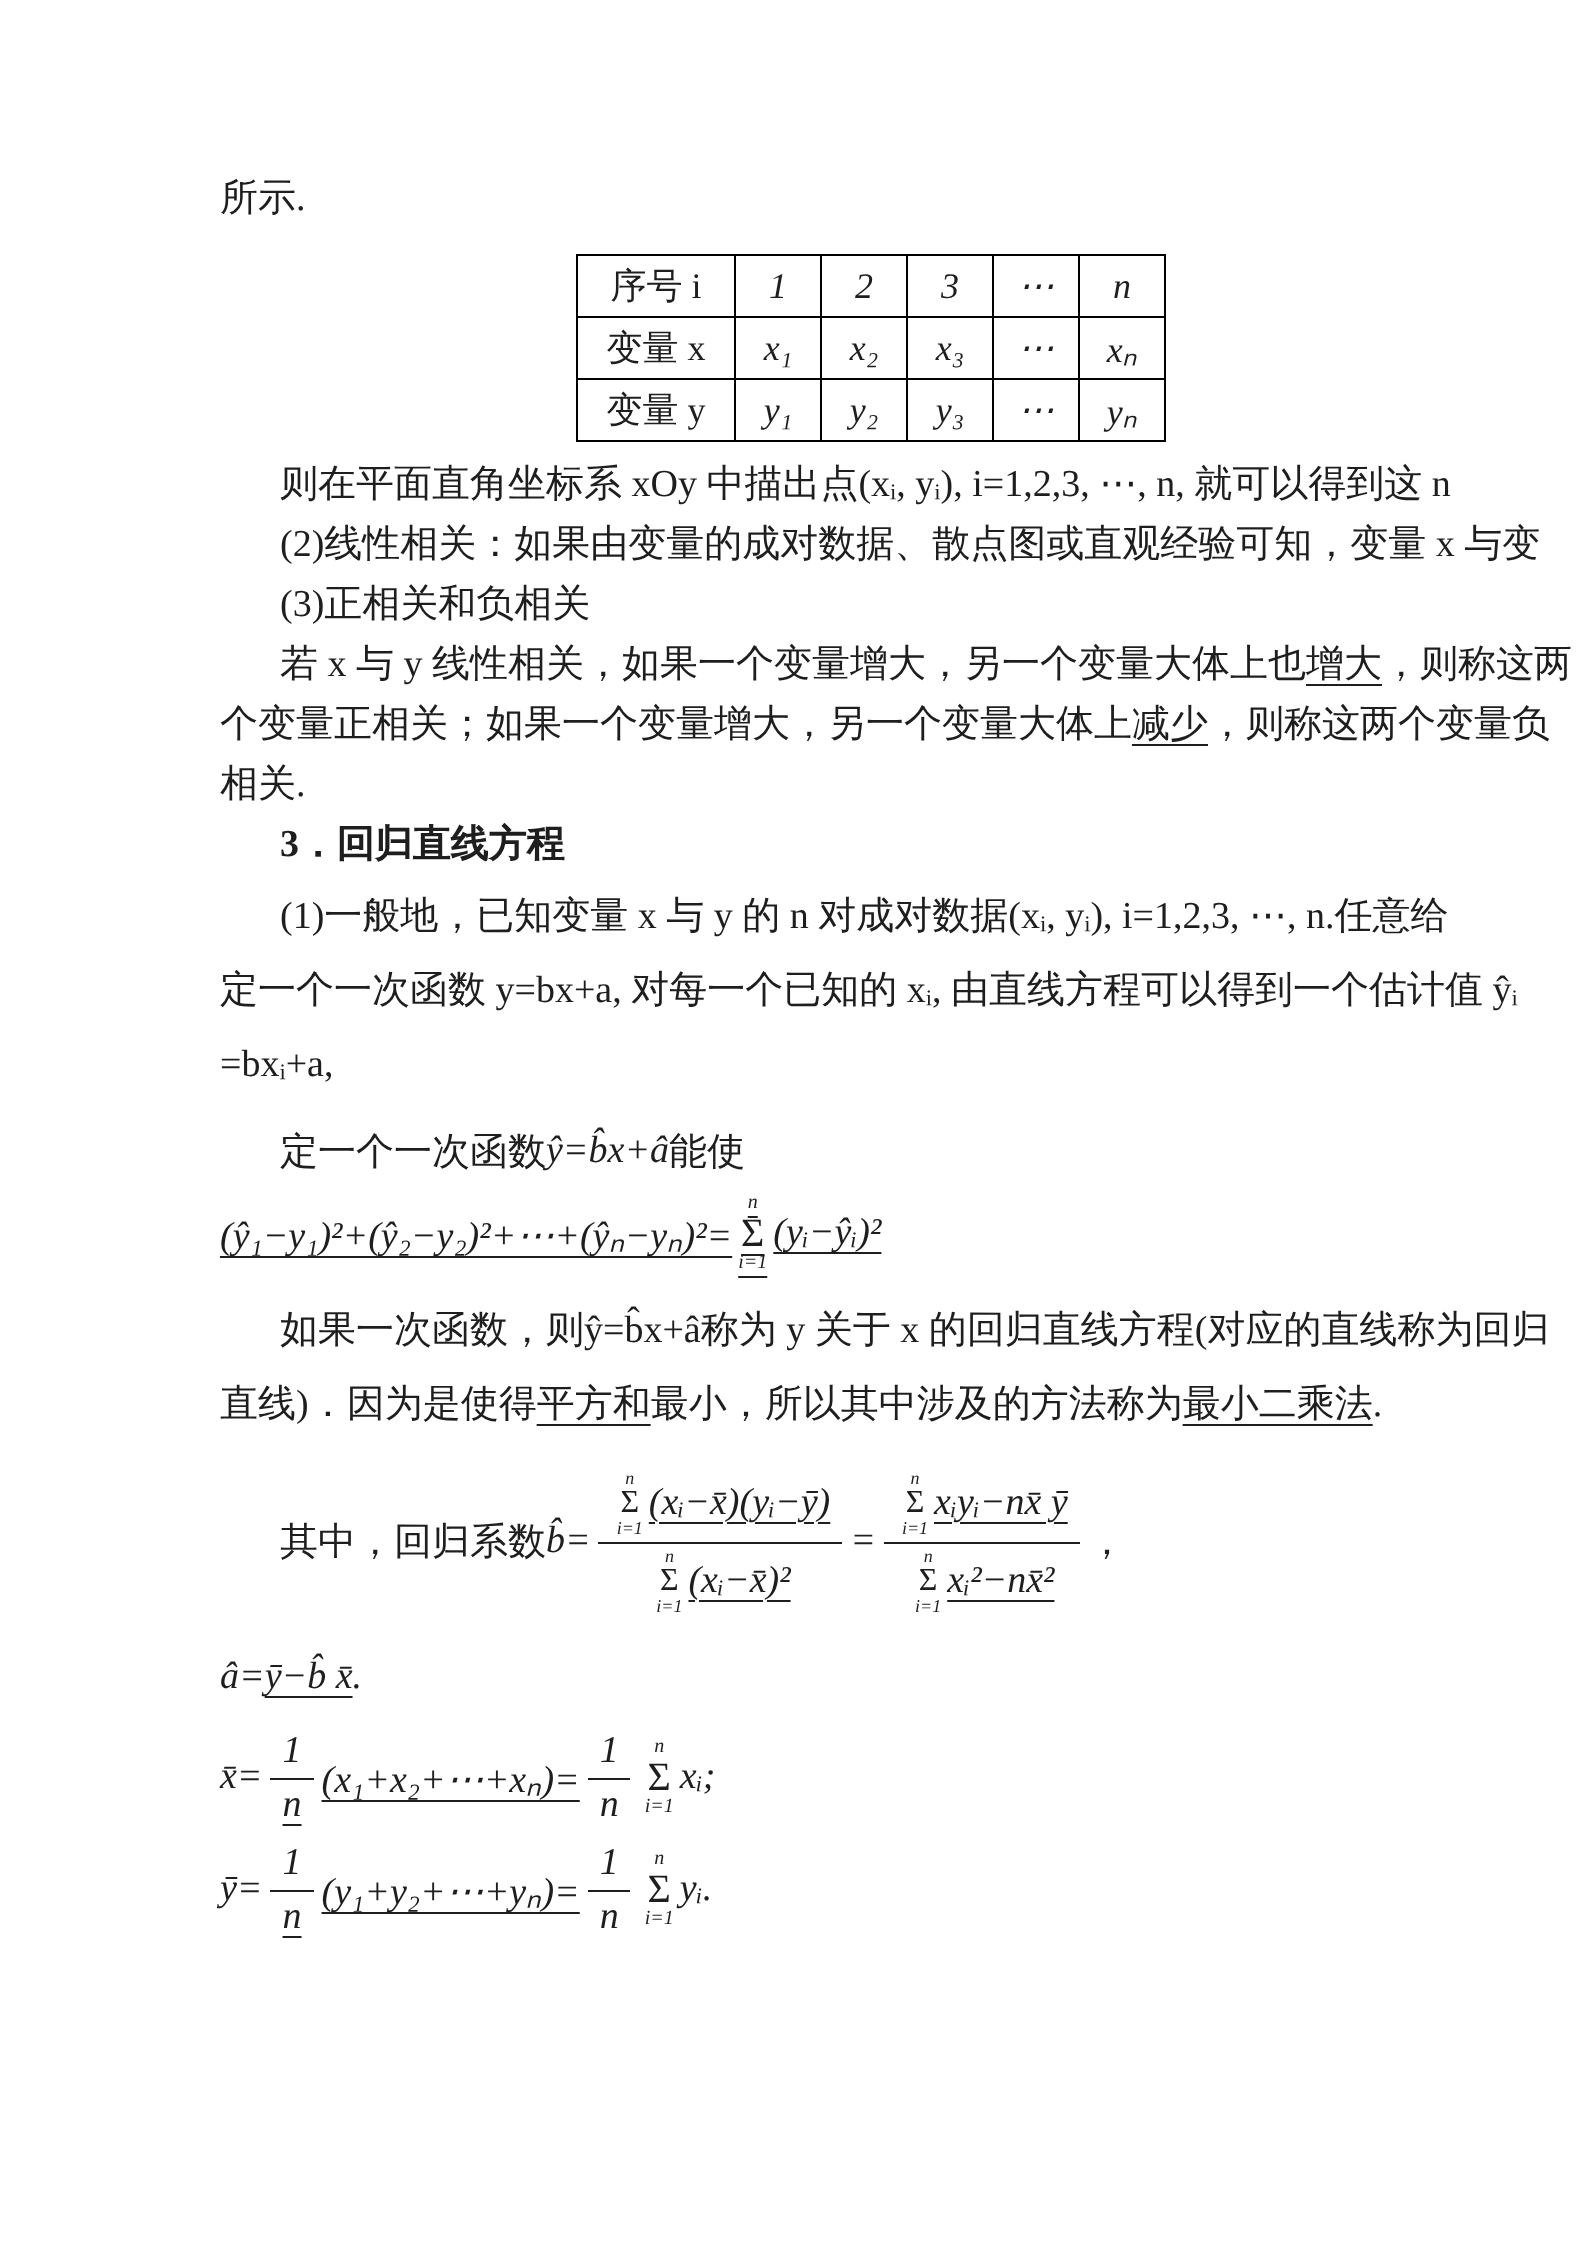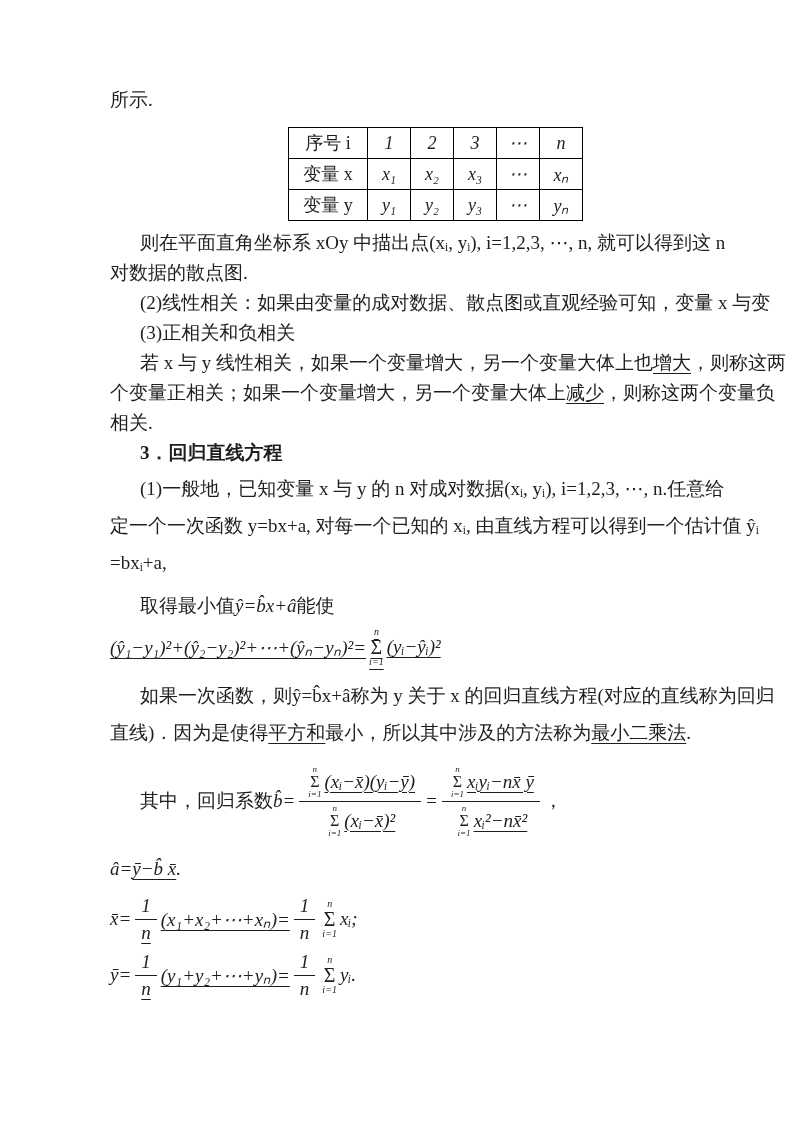--- a/index.html
+++ b/index.html
@@ -72,37 +72,36 @@
         <td class="val">y₁</td>
         <td class="val">y₂</td>
         <td class="val">y₃</td>
         <td class="val">⋯</td>
         <td class="val">yₙ</td>
       </tr>
     </tbody>
   </table>
 
   <p class="line ind mt-p1">则在平面直角坐标系 xOy 中描出点(xᵢ, yᵢ), i=1,2,3, ⋯, n, 就可以得到这 n</p>
-  <p class="line">对数据的散点图.</p>
 
   <p class="line ind">(2)线性相关：如果由变量的成对数据、散点图或直观经验可知，变量 x 与变</p>
 
   <p class="line ind">(3)正相关和负相关</p>
   <p class="line ind"><span>若 x 与 y 线性相关，如果一个变量增大，另一个变量大体上也</span><span class="u">增大</span><span>，则称这两</span></p>
   <p class="line"><span>个变量正相关；如果一个变量增大，另一个变量大体上</span><span class="u">减少</span><span>，则称这两个变量负</span></p>
   <p class="line">相关.</p>
 
   <p class="line ind bold">3．回归直线方程</p>
 
   <p class="line ind tall mt-p4">(1)一般地，已知变量 x 与 y 的 n 对成对数据(xᵢ, yᵢ), i=1,2,3, ⋯, n.任意给</p>
   <p class="line tall">定一个一次函数 y=bx+a, 对每一个已知的 xᵢ, 由直线方程可以得到一个估计值 ŷᵢ</p>
   <p class="line tall">=bxᵢ+a,</p>
 
   <div class="fline ind f-enable">
-    <span class="cn">取得最小值</span>
+    <span class="cn">定一个一次函数</span>
       <span>ŷ=b̂x+â</span>
       <span class="cn">能使</span>
   </div>
 
   <div class="fline f-squares">
     <span class="u">(ŷ₁−y₁)²+(ŷ₂−y₂)²+⋯+(ŷₙ−yₙ)²=</span>
     <span class="sum u">
       <span class="lim">n</span>
       <span class="sg">Σ</span>
       <span class="lim">i=1</span>

